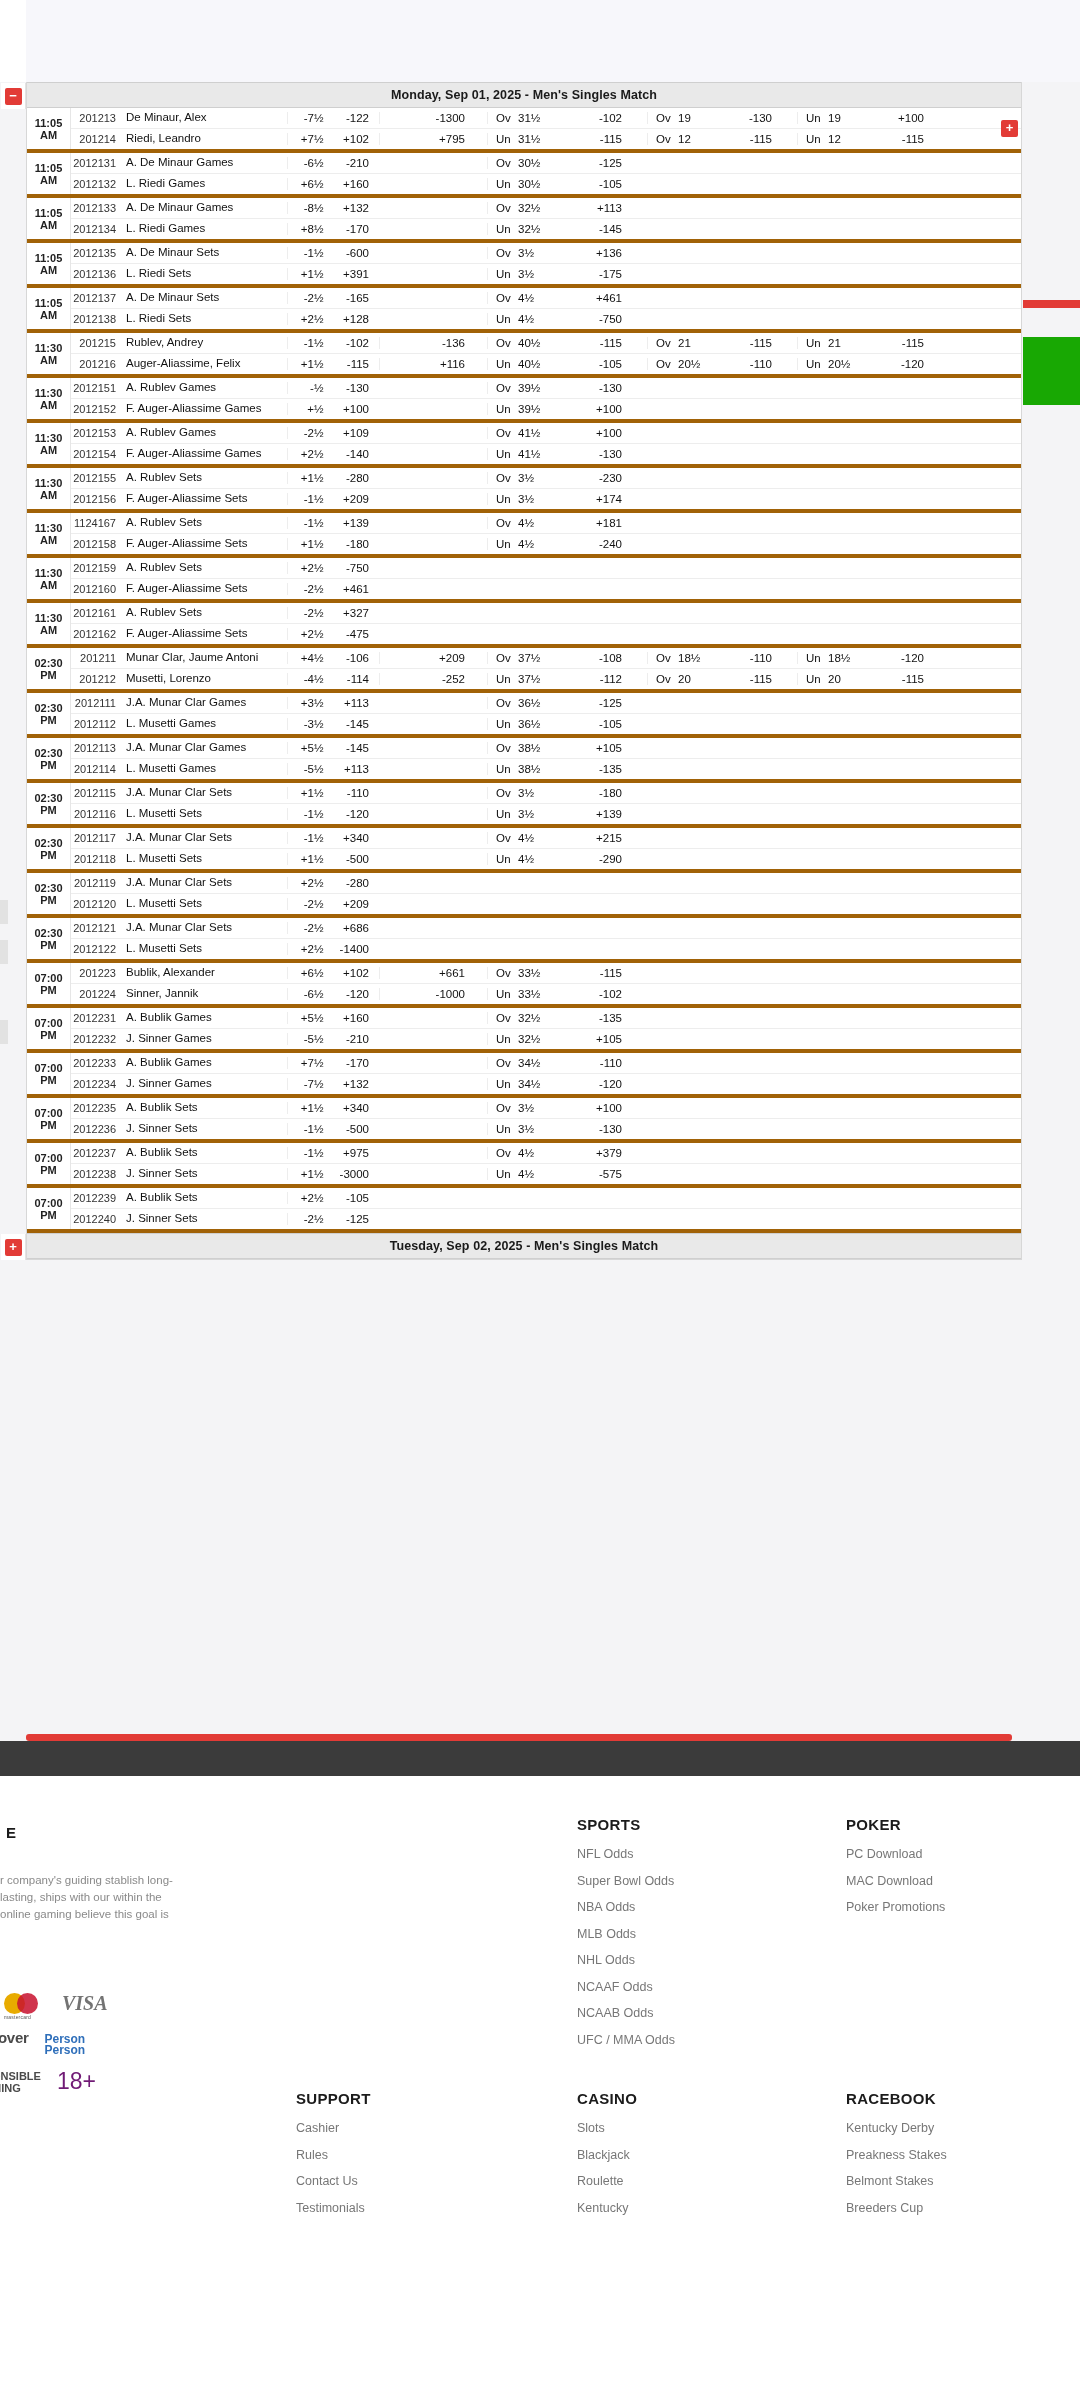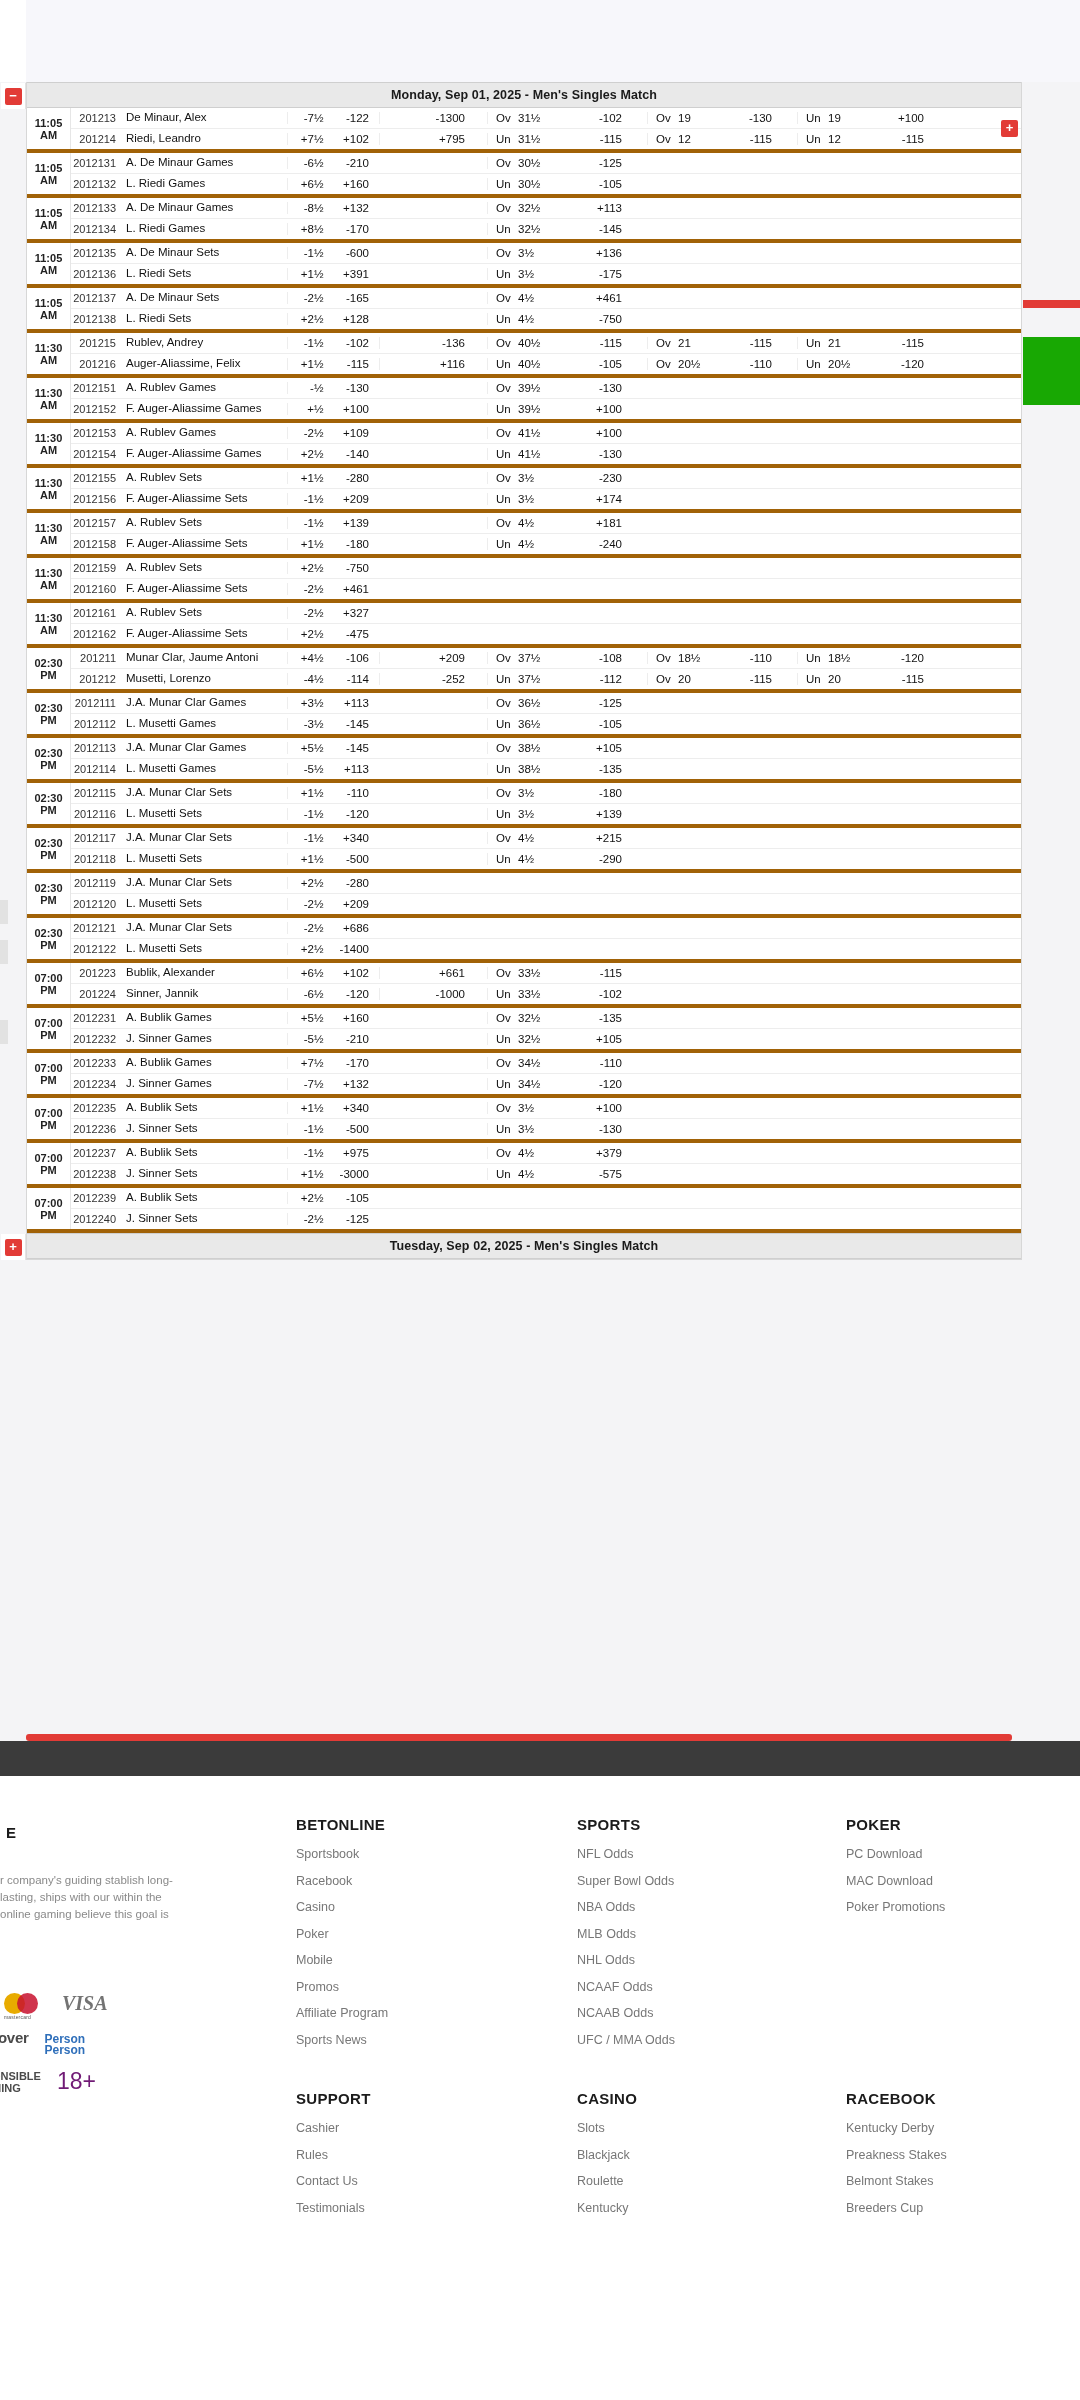--- a/index.html
+++ b/index.html
@@ -806,21 +806,21 @@
             </div>
           </div>
         </div>
         <div class="game">
           <div class="tcell">
             <div>11:30</div>
             <div>AM</div>
           </div>
           <div class="lines">
             <div class="ln first">
-              <div class="c-id"><span>2012157</span></div>
+              <div class="c-id"><span>1124167</span></div>
               <div class="c-team">
                 <span>A. Rublev Sets</span>
               </div>
               <div class="c-spread">
                 <span class="v1">-1½</span>
                 <span class="v2">+139</span>
               </div>
               <div class="c-ml">
                 <span></span>
               </div>
@@ -1903,31 +1903,20 @@
 
       <div class="resp-row">
         <div>
           <div class="resp">ONSIBLE</div>
           <div class="resp">MING</div>
         </div>
         <div class="age">18+</div>
       </div>
     </div>
 
-    <div class="f-col" id="col0" style="left:296px; top:40px; width:230px;">
-        <div class="f-head">BETONLINE</div>
-        <a class="f-link">Sportsbook</a>
-        <a class="f-link">Racebook</a>
-        <a class="f-link">Casino</a>
-        <a class="f-link">Poker</a>
-        <a class="f-link">Mobile</a>
-        <a class="f-link">Promos</a>
-        <a class="f-link">Affiliate Program</a>
-        <a class="f-link">Sports News</a>
-      </div>
     <div class="f-col" id="col1" style="left:577px; top:40px; width:230px;">
         <div class="f-head">SPORTS</div>
         <a class="f-link">NFL Odds</a>
         <a class="f-link">Super Bowl Odds</a>
         <a class="f-link">NBA Odds</a>
         <a class="f-link">MLB Odds</a>
         <a class="f-link">NHL Odds</a>
         <a class="f-link">NCAAF Odds</a>
         <a class="f-link">NCAAB Odds</a>
         <a class="f-link">UFC / MMA Odds</a>

